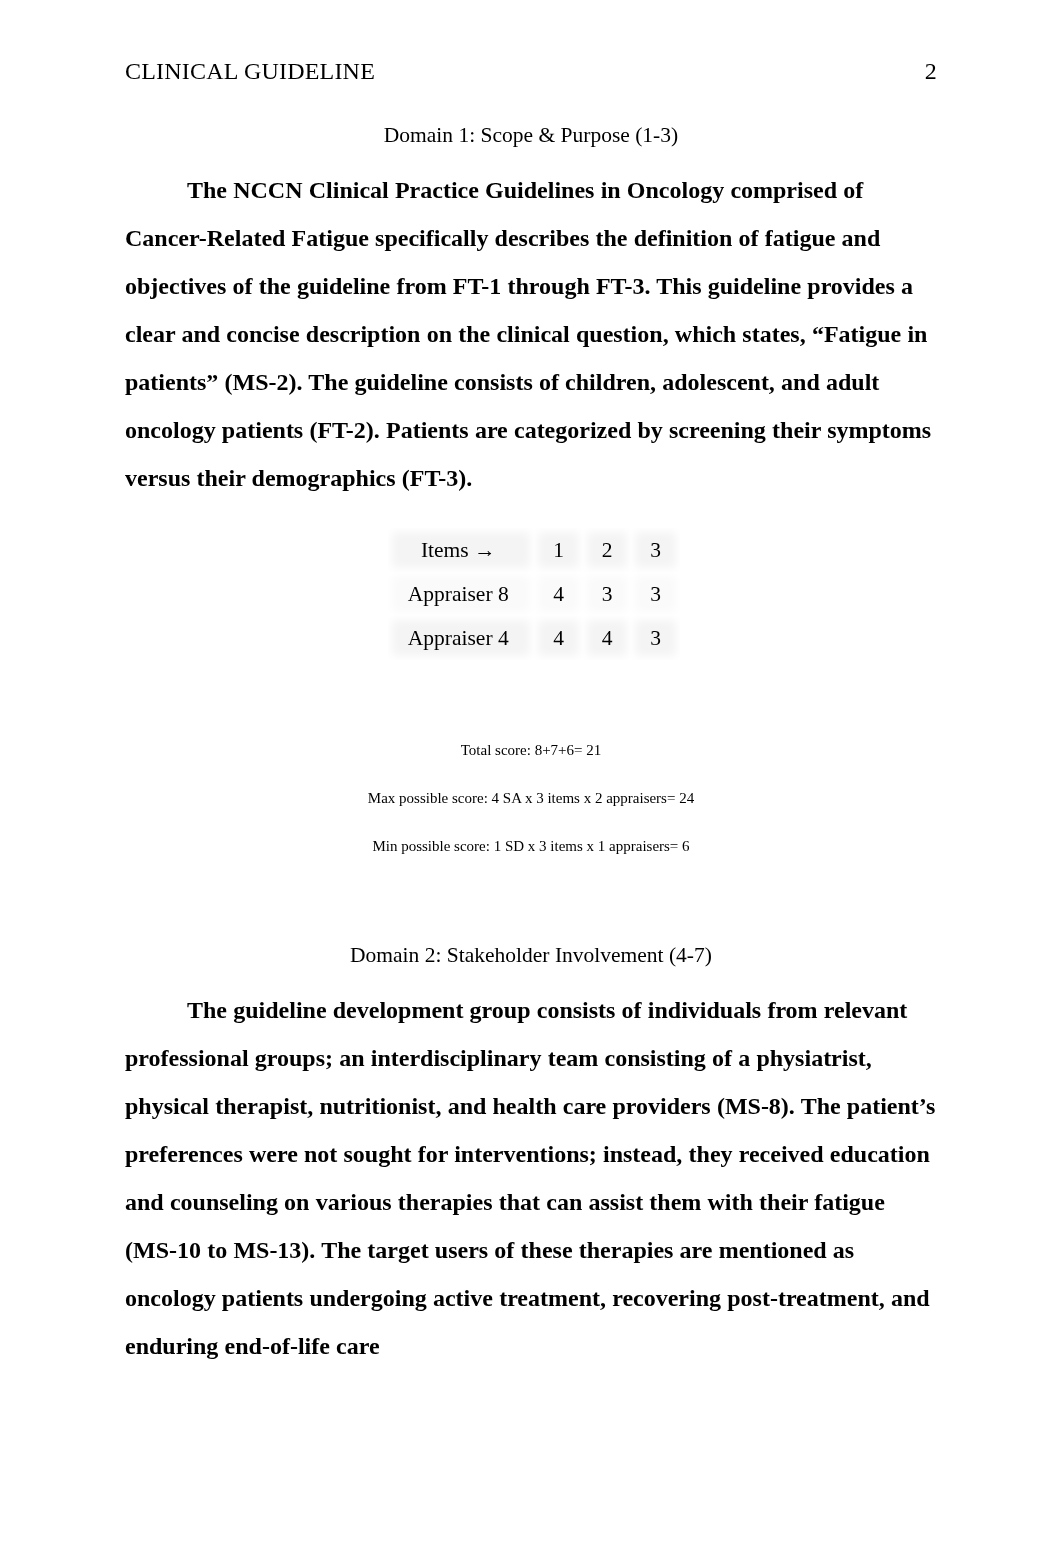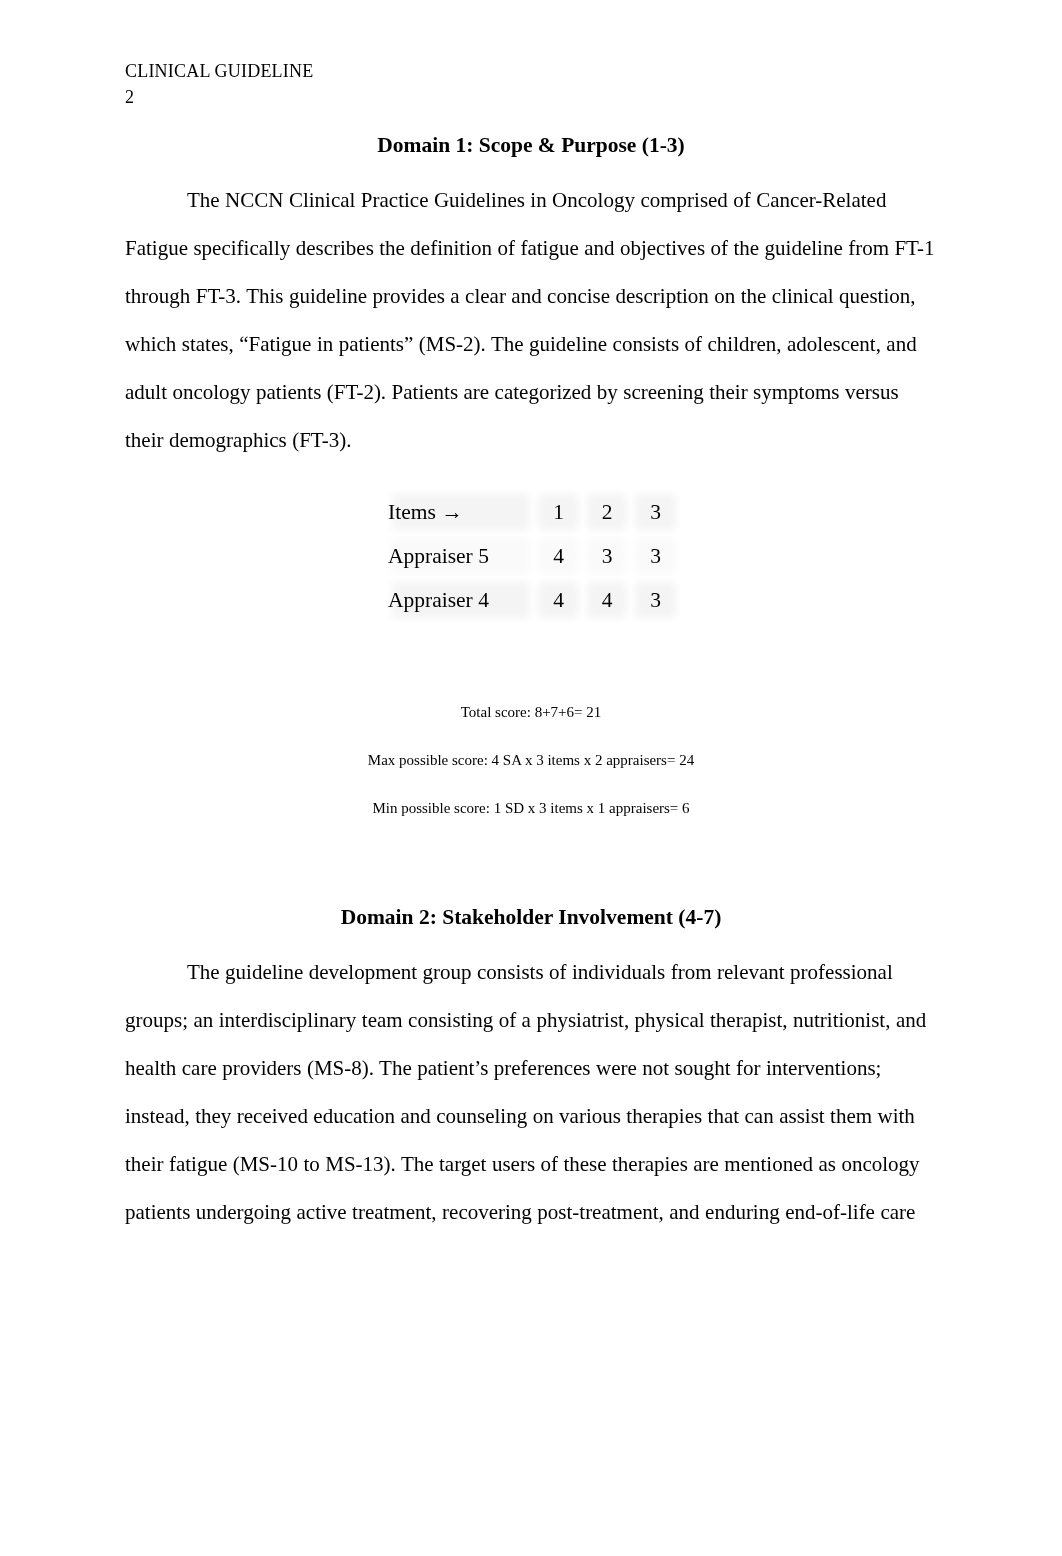--- a/index.html
+++ b/index.html
@@ -22,56 +22,56 @@
 
   
   .running-header {
     position: absolute;
     top: 58px;
     left: 125px;
     right: 125px;
     display: flex;
     align-items: baseline;
     justify-content: space-between;
-    font-size: 18px;
+    font-size: 24px;
     line-height: 26px;
     letter-spacing: 0.2px;
-    flex-direction: column;
   }
   .running-header .header-title {
     white-space: nowrap;
   }
   .running-header .page-number {
     white-space: nowrap;
   }
 
   
   .content {
     position: absolute;
     top: 118px;
     left: 125px;
     width: 812px;
   }
 
   .heading {
     text-align: center;
-    font-weight: bold;
+    font-weight: normal;
     font-size: 21.5px;
     line-height: 34px;
-    margin: 10px;
+    margin: 0;
   }
 
   .para {
-    font-size: 21px;
+    font-size: 24px;
     line-height: 48px;
     text-align: left;
     margin: 0;
     text-indent: 62px;
     hyphens: none;
     word-spacing: 0.2px;
+    font-weight: bold;
   }
 
   .para.after-heading {
     margin-top: 14px;
   }
 
   
   .table-wrap {
     position: relative;
     height: 206px;
@@ -95,21 +95,21 @@
     box-shadow: inset 0 0 10px 4px #ffffff;
   }
   .score-table tr:nth-child(odd) td {
     background: #f4f4f4;
   }
   .score-table tr:nth-child(even) td {
     background: #fafafa;
   }
   .score-table td.label-cell {
     width: 142px;
-    text-align: left;
+    text-align: center;
     padding-right: 6px;
     white-space: nowrap;
   }
   .score-table td.num-cell {
     width: 50px;
   }
   
   .table-halo {
     position: absolute;
     left: 258px;
@@ -157,21 +157,21 @@
       <div class="table-halo"></div>
       <table class="score-table">
         <tbody>
           <tr>
             <td class="label-cell">Items →</td>
             <td class="num-cell">1</td>
             <td class="num-cell">2</td>
             <td class="num-cell">3</td>
           </tr>
           <tr>
-            <td class="label-cell">Appraiser 5</td>
+            <td class="label-cell">Appraiser 8</td>
             <td class="num-cell">4</td>
             <td class="num-cell">3</td>
             <td class="num-cell">3</td>
           </tr>
           <tr>
             <td class="label-cell">Appraiser 4</td>
             <td class="num-cell">4</td>
             <td class="num-cell">4</td>
             <td class="num-cell">3</td>
           </tr>

